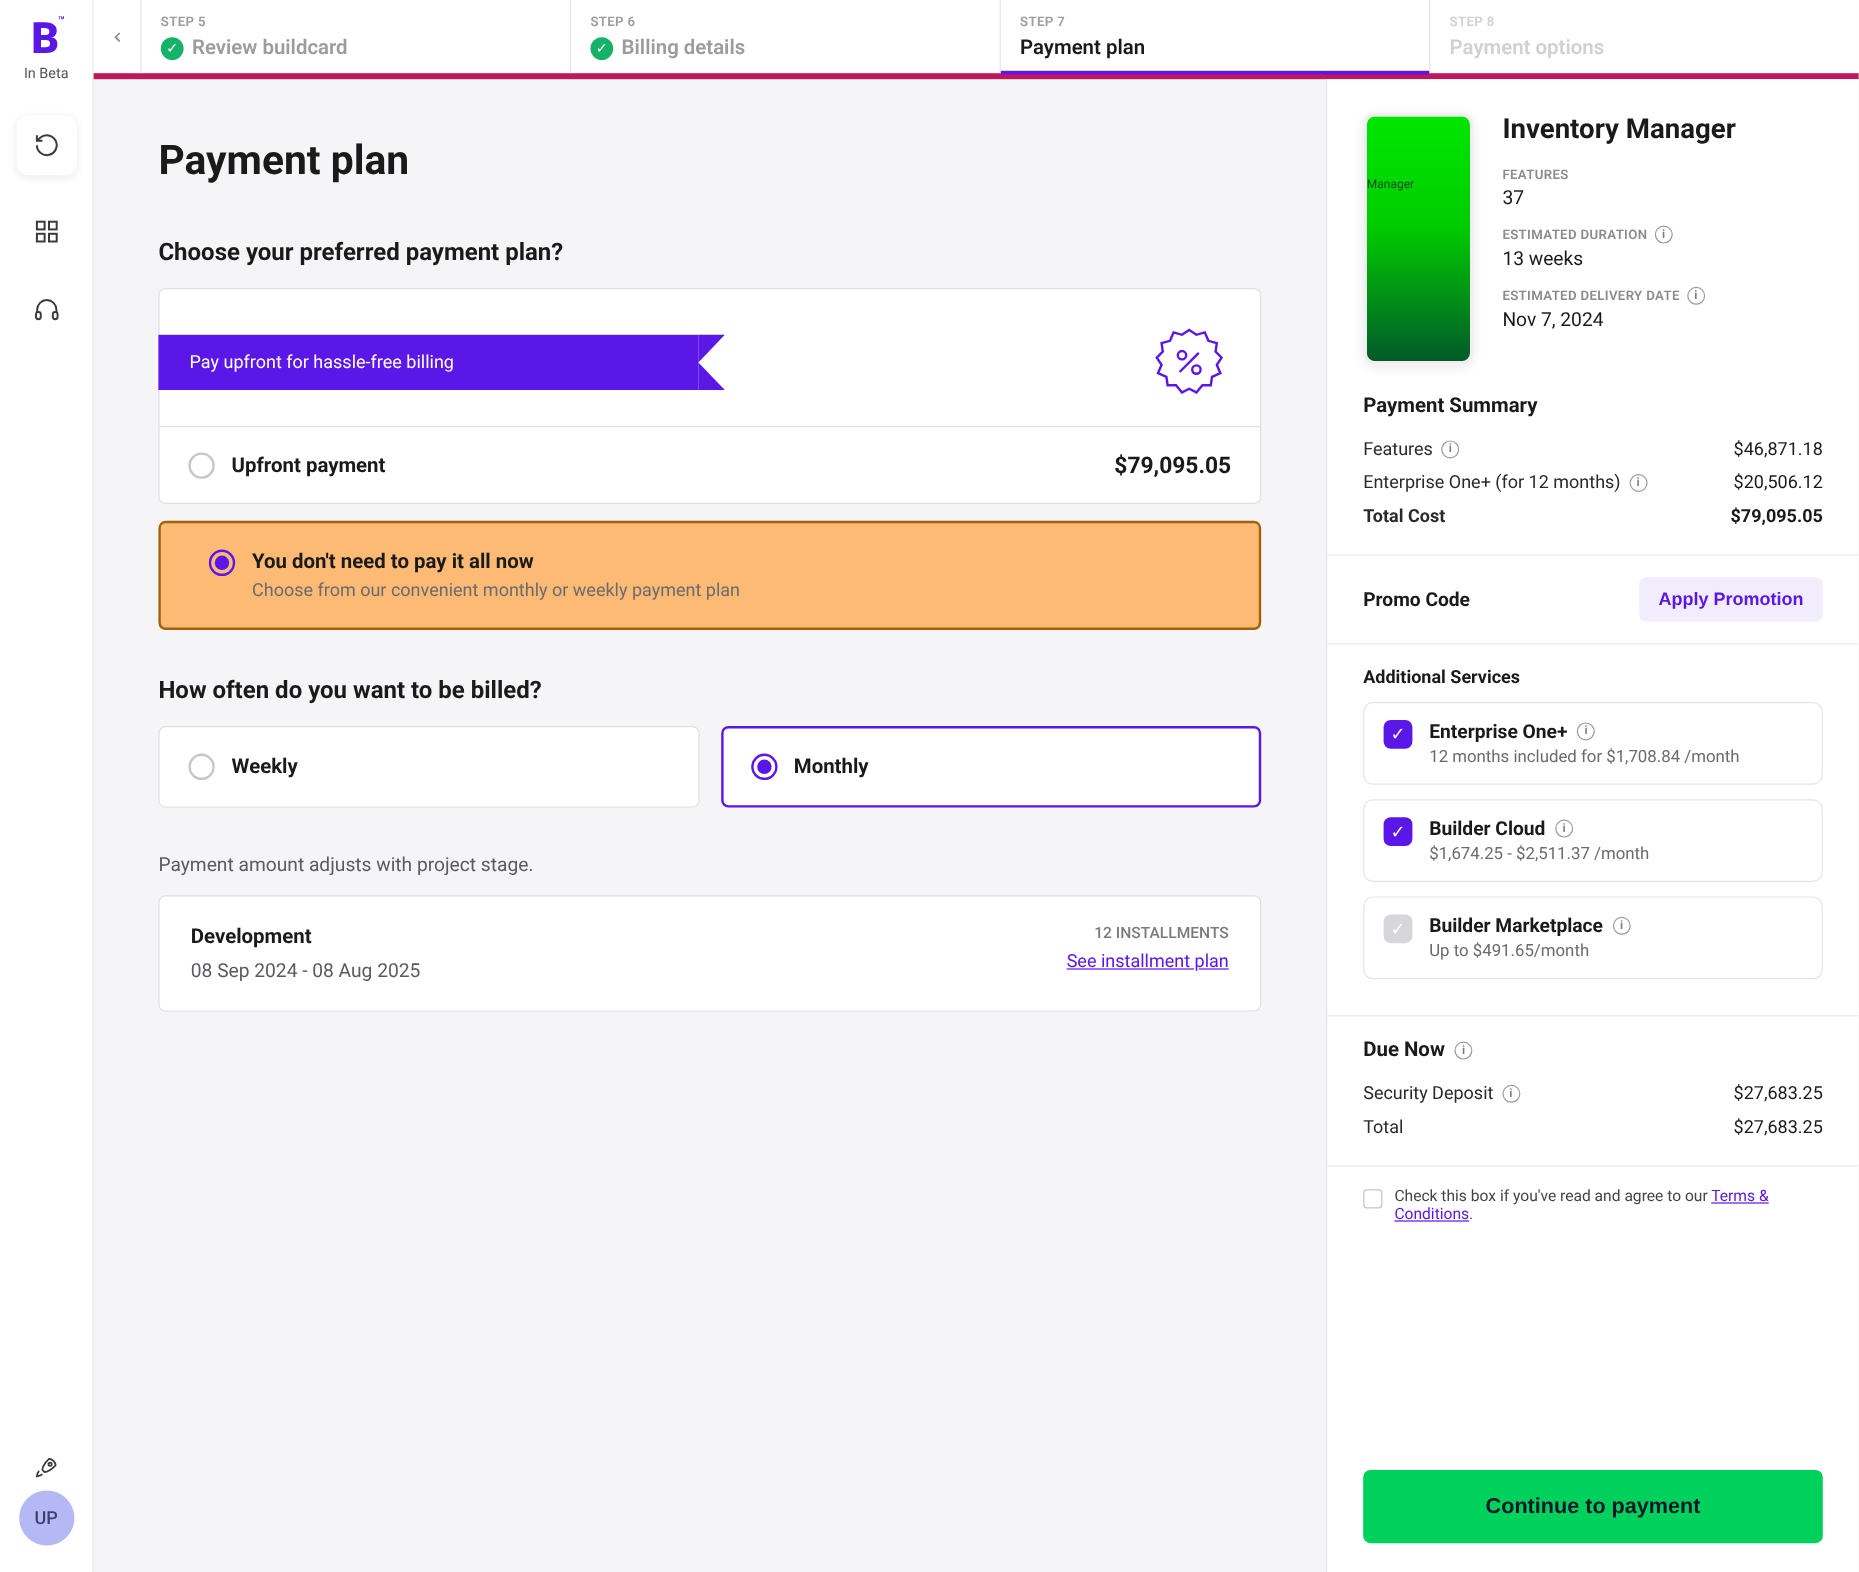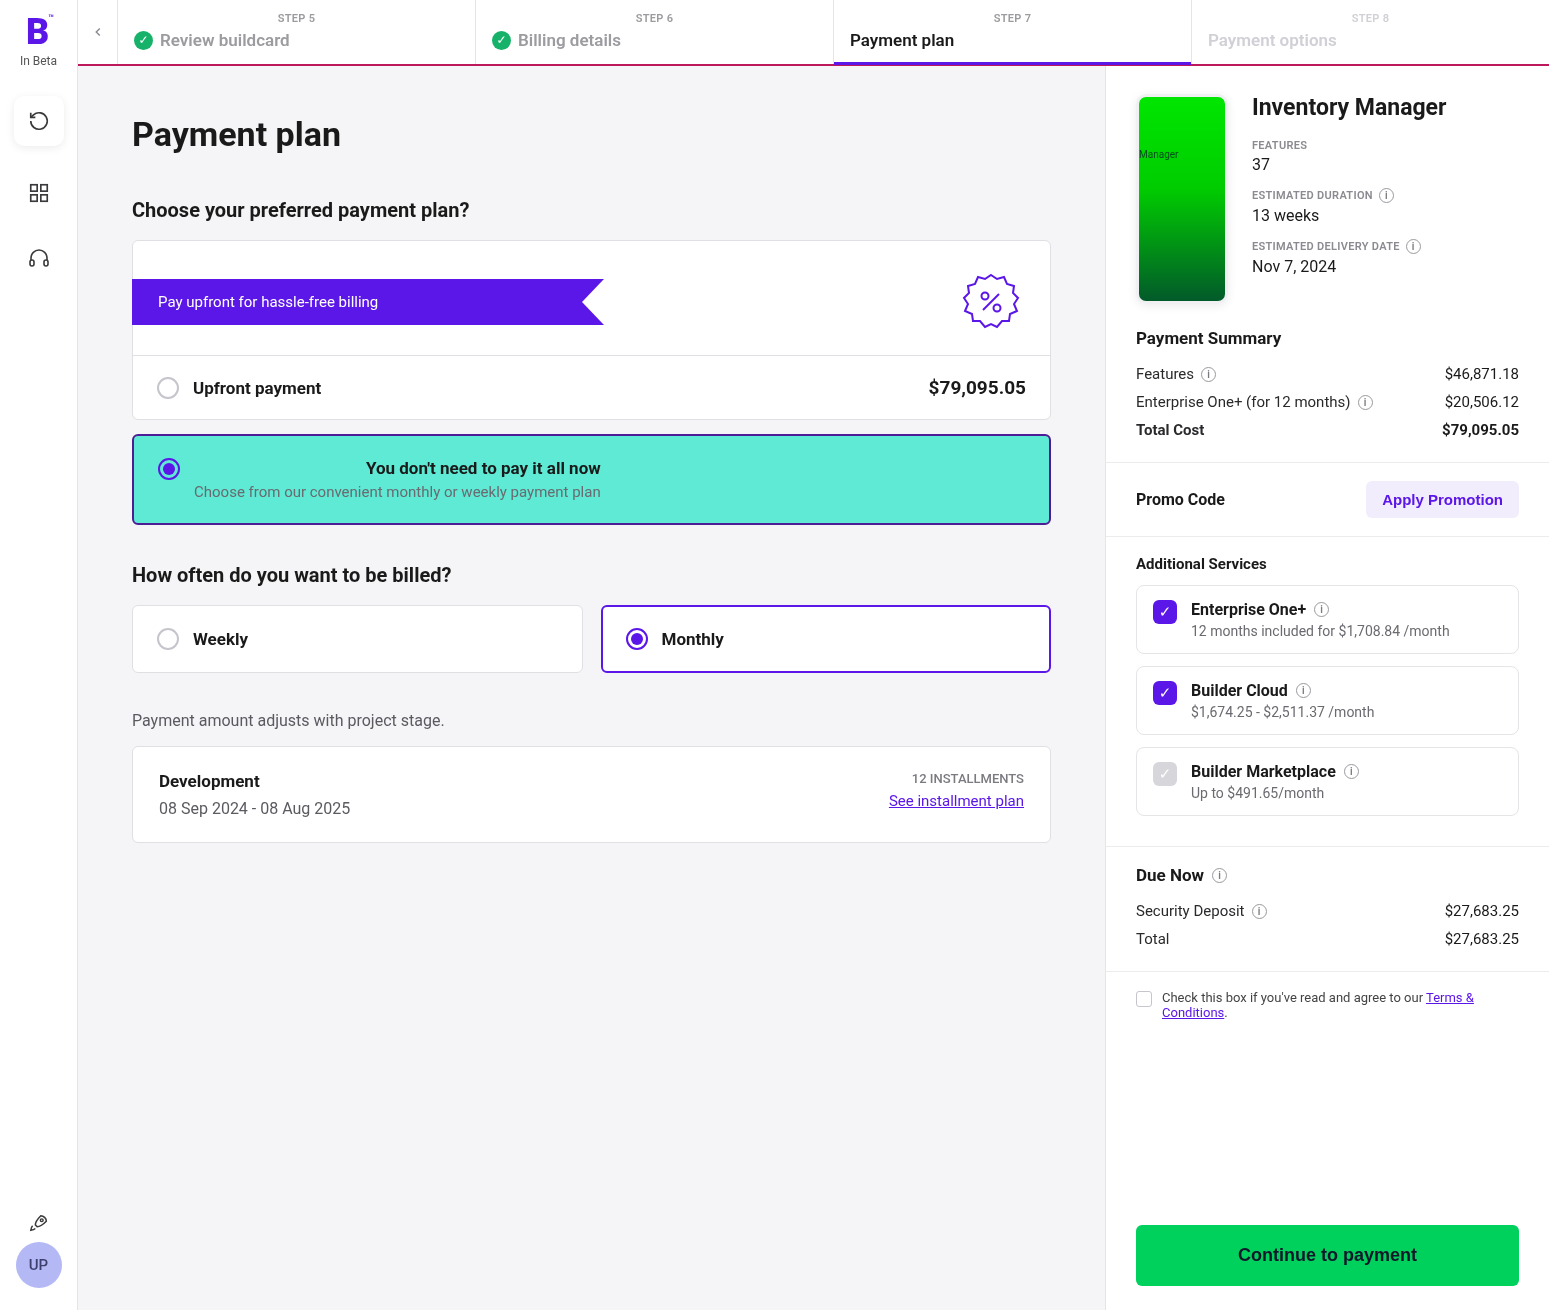--- a/index.html
+++ b/index.html
@@ -85,24 +85,23 @@
   }
   
   .main {
     flex: 1;
     display: flex;
     flex-direction: column;
   }
   .stepper {
     height: 66px;
     background: #fff;
-    border-bottom: 2px solid #be185d;
+    border-bottom: 5px solid #be185d;
     display: flex;
     align-items: stretch;
-    text-align: center;
   }
   .step-back {
     width: 40px;
     display: flex;
     align-items: center;
     justify-content: center;
     border-right: 1px solid #e5e5e8;
     cursor: pointer;
     color: #8a8a90;
   }
@@ -212,28 +211,28 @@
     align-items: center;
     justify-content: center;
   }
   .radio.selected { border-color: #5b16e8; }
   .radio.selected::after {
     content: "";
     width: 12px; height: 12px;
     background: #5b16e8;
     border-radius: 50%;
   }
-  .option-title { font-size: 17px; font-weight: 700; text-align: right; }
+  .option-title { font-size: 17px; font-weight: 700; }
   .option-sub { font-size: 15px; color: #6a6a70; margin-top: 5px; }
   .option-price { margin-left: auto; font-size: 19px; font-weight: 700; }
   .sel-card {
-    background: #5eead4;
-    border: 2px solid #4c1d95;
+    background: #fdba74;
+    border: 2px solid #a16207;
     border-radius: 6px;
-    padding: 22px 24px;
+    padding: 22px 40px;
     margin-top: 14px;
   }
   .freq-grid {
     display: flex;
     gap: 18px;
     border-radius: 12px;
   }
   .freq {
     flex: 1;
     background: #fff;

